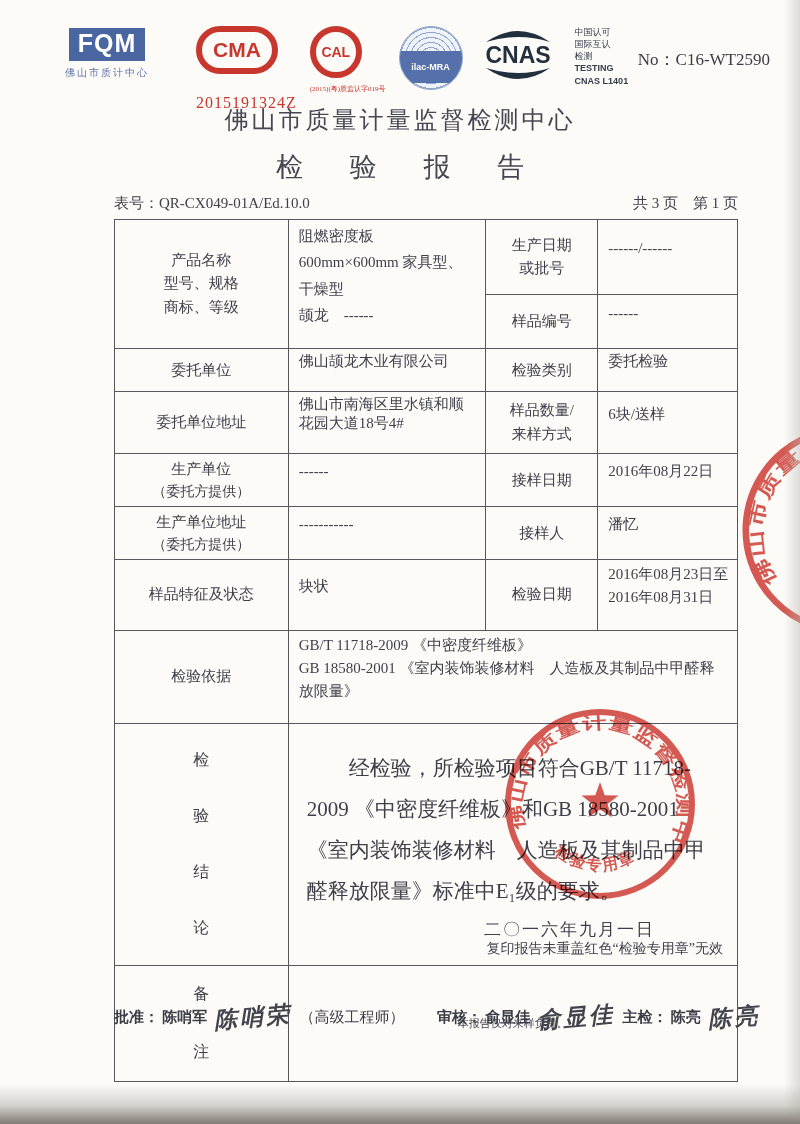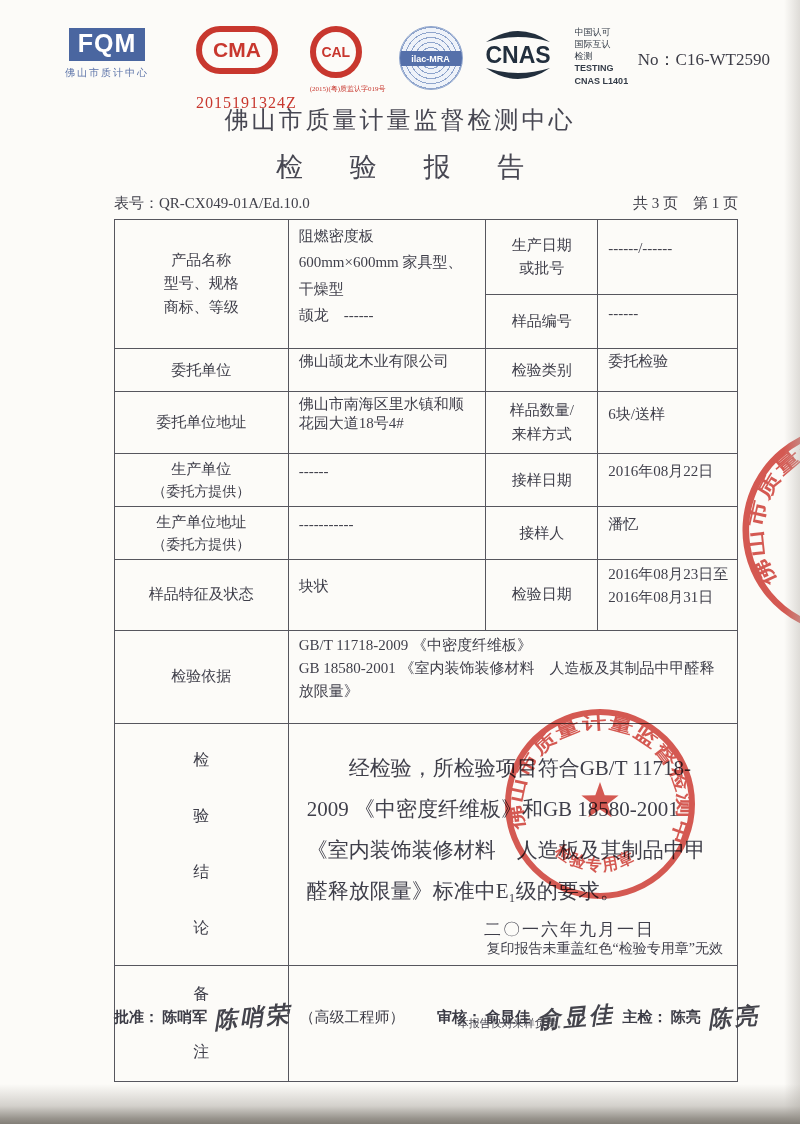--- a/index.html
+++ b/index.html
@@ -21,21 +21,21 @@
     display:flex; align-items:center; justify-content:center; color:#c8372e;
     font-family:"Liberation Sans","DejaVu Sans",sans-serif; font-weight:bold; font-size:21px; }
   .logo-code { color:#c8372e; font-size:16px; margin-top:20px; letter-spacing:1px; }
   .logo-code-sm { color:#c8372e; font-size:7px; margin-top:6px; }
   .cal-circ { width:52px; height:52px; border:6px solid #c8372e; border-radius:50%;
     display:flex; align-items:center; justify-content:center; color:#c8372e;
     font-family:"Liberation Sans","DejaVu Sans",sans-serif; font-weight:bold; font-size:14px; }
   .ilac-circ { width:64px; height:64px; border-radius:50%; position:relative; overflow:hidden;
     background:repeating-radial-gradient(circle at 50% 50%, #8ea4cc 0 1px, #eef2f9 1px 5px);
     border:1px solid #8ea4cc; }
-  .ilac-band { position:absolute; left:0; right:0; top:24px; height:15px; background:#5570aa;
+  .ilac-band { position:absolute; left:0; right:0; top:24px; height:32px; background:#5570aa;
     color:#fff; font-family:"Liberation Sans","DejaVu Sans",sans-serif; font-size:9px;
     font-weight:bold; display:flex; align-items:center; justify-content:center; }
   .cnas-wrap { width:84px; }
   .cnas-caption { margin-left:2px; text-align:left; font-size:9px; line-height:1.35;
     color:#343c48; font-family:"Liberation Sans","DejaVu Sans",sans-serif; }
   .cnas-caption .b { font-weight:bold; }
   .report-no { position:absolute; right:30px; top:28px; font-size:17px; color:#3c3c46; }
   
   .org-title { position:absolute; top:104px; left:0; width:100%; text-align:center;
     font-size:24px; letter-spacing:3px; color:#474752; }

